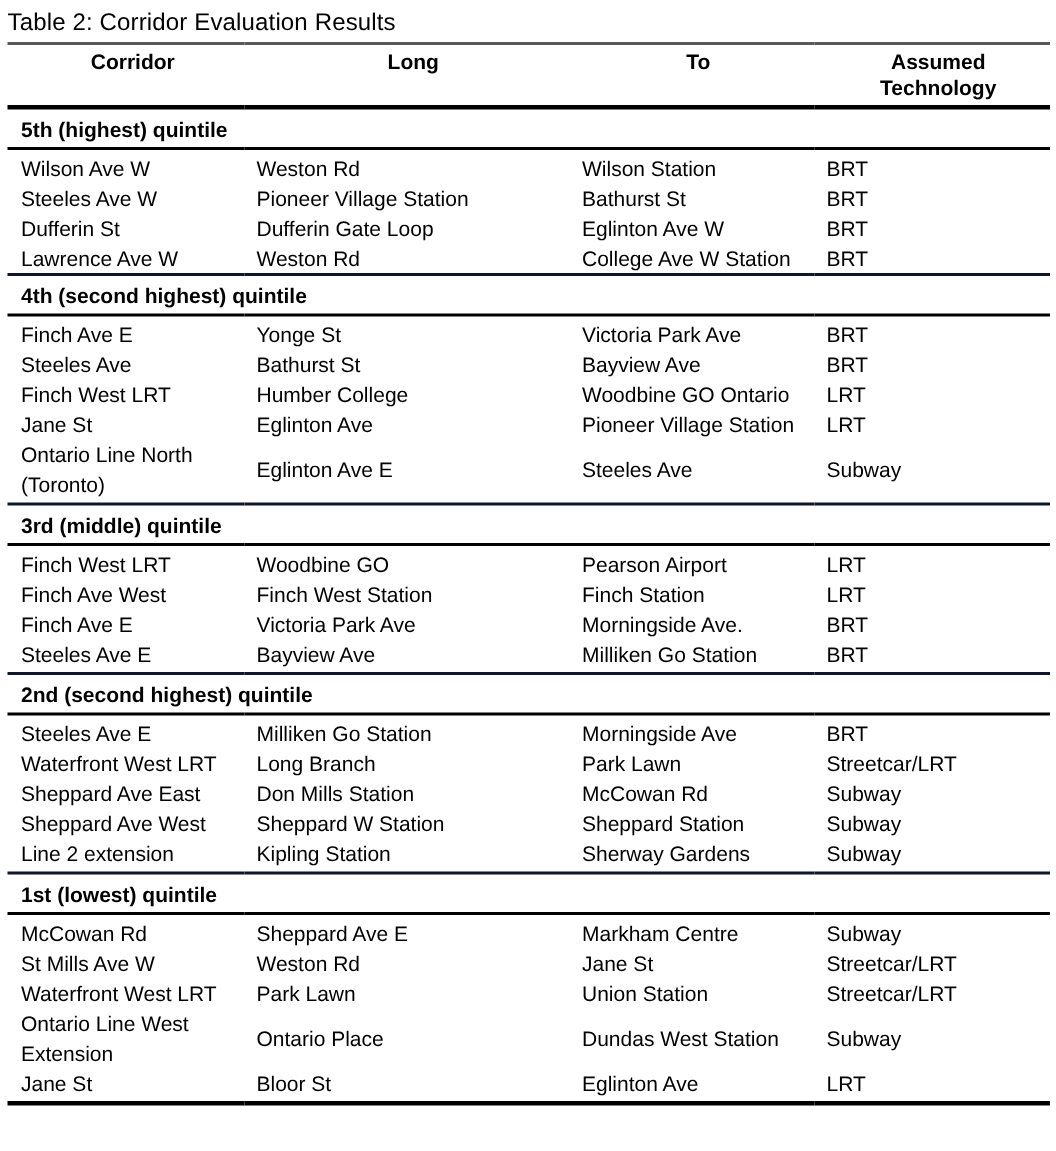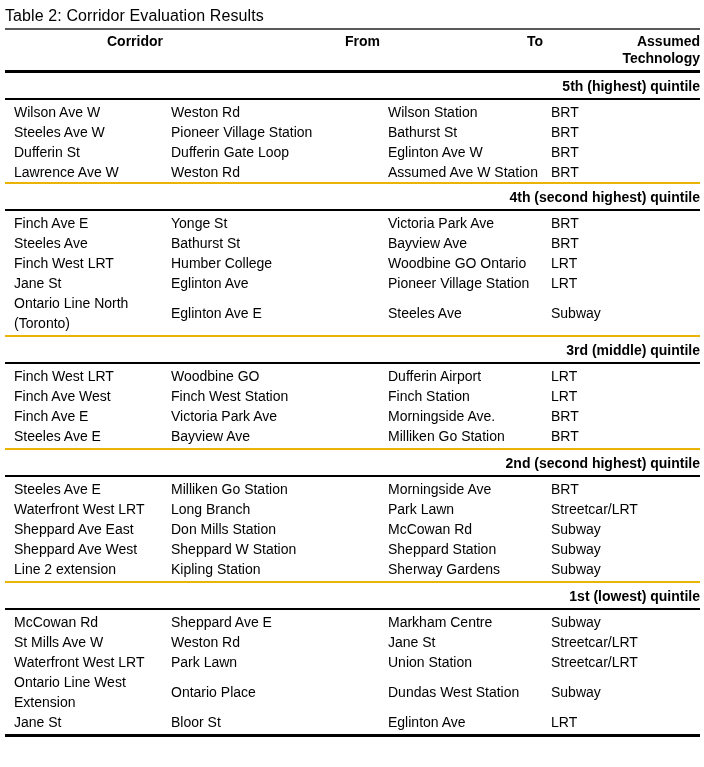--- a/index.html
+++ b/index.html
@@ -28,35 +28,35 @@
     border-top: 2px solid #595959;
   }
   col.c1 { width: 158px; }
   col.c2 { width: 217px; }
   col.c3 { width: 163px; }
   col.c4 { width: 157px; }
 
   thead th {
     font-size: 14px;
     font-weight: 700;
-    text-align: right;
+    text-align: center;
     vertical-align: top;
     line-height: 17px;
     padding: 3px 0 3px 8px;
     border-bottom: 3px solid #000000;
   }
   thead th:first-child { padding-left: 9px; }
   thead th.tech span { display: inline-block; max-width: 100px; }
 
   tr.section-row th {
     font-size: 14px;
     font-weight: 700;
-    text-align: right;
+    text-align: left;
     padding: 5px 0 4px 9px;
-    border-top: 2px solid #eab308;
+    border-top: 2px solid #0f172a;
     border-bottom: 2px solid #000000;
   }
 
   td {
     font-size: 14px;
     font-weight: 400;
     line-height: 20px;
     vertical-align: middle;
     padding: 0 0 0 8px;
     overflow: hidden;
@@ -75,21 +75,21 @@
   <table class="corridor-table">
     <colgroup>
       <col class="c1">
         <col class="c2">
         <col class="c3">
         <col class="c4">
     </colgroup>
     <thead>
       <tr>
         <th><span>Corridor</span></th>
-        <th><span>From</span></th>
+        <th><span>Long</span></th>
         <th><span>To</span></th>
         <th class="tech"><span>Assumed Technology</span></th>
       </tr>
     </thead>
     <tbody id="table-body">
         <tr class="section-row">
           <th colspan="4">5th (highest) quintile</th>
         </tr>
         <tr class="data-row first-of-group">
           <td>Wilson Ave W</td>
@@ -105,21 +105,21 @@
         </tr>
         <tr class="data-row">
           <td>Dufferin St</td>
           <td>Dufferin Gate Loop</td>
           <td>Eglinton Ave W</td>
           <td>BRT</td>
         </tr>
         <tr class="data-row">
           <td>Lawrence Ave W</td>
           <td>Weston Rd</td>
-          <td>Assumed Ave W Station</td>
+          <td>College Ave W Station</td>
           <td>BRT</td>
         </tr>
         <tr class="section-row">
           <th colspan="4">4th (second highest) quintile</th>
         </tr>
         <tr class="data-row first-of-group">
           <td>Finch Ave E</td>
           <td>Yonge St</td>
           <td>Victoria Park Ave</td>
           <td>BRT</td>
@@ -147,21 +147,21 @@
           <td>Eglinton Ave E</td>
           <td>Steeles Ave</td>
           <td>Subway</td>
         </tr>
         <tr class="section-row">
           <th colspan="4">3rd (middle) quintile</th>
         </tr>
         <tr class="data-row first-of-group">
           <td>Finch West LRT</td>
           <td>Woodbine GO</td>
-          <td>Dufferin Airport</td>
+          <td>Pearson Airport</td>
           <td>LRT</td>
         </tr>
         <tr class="data-row">
           <td>Finch Ave West</td>
           <td>Finch West Station</td>
           <td>Finch Station</td>
           <td>LRT</td>
         </tr>
         <tr class="data-row">
           <td>Finch Ave E</td>

